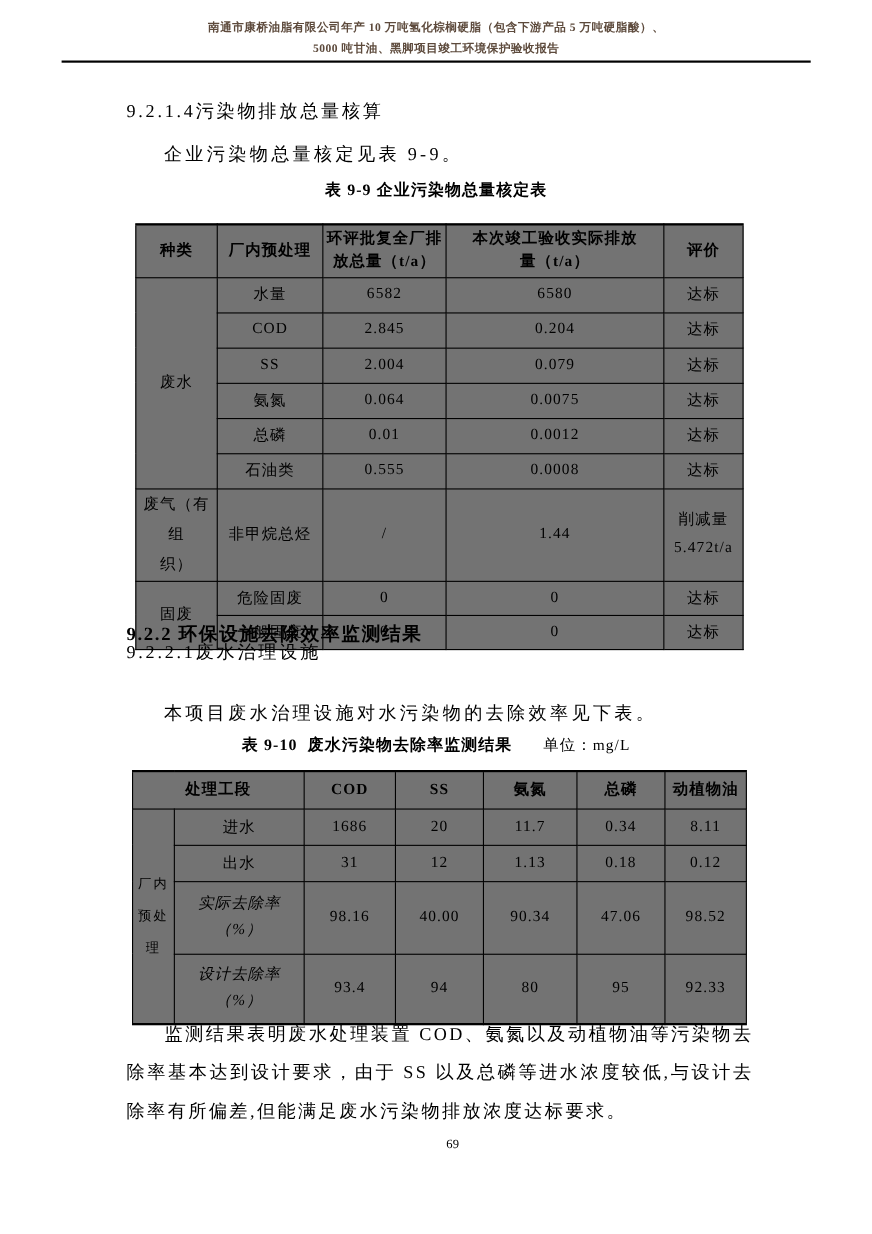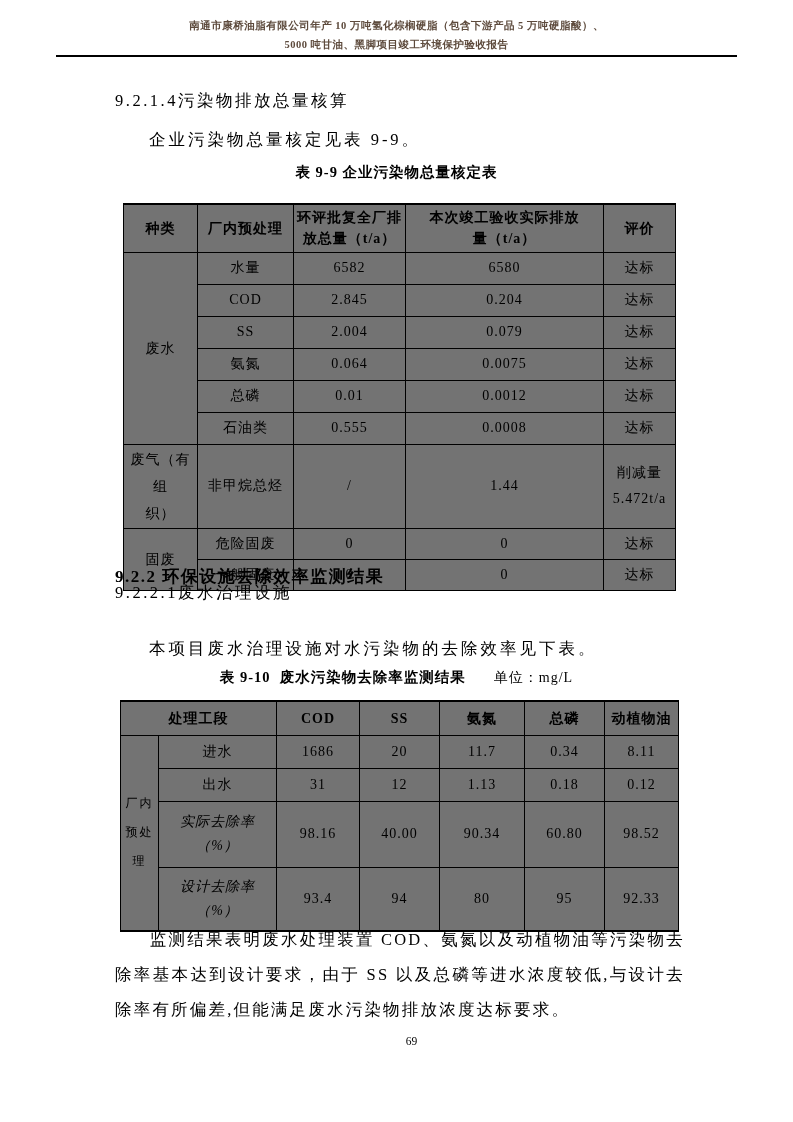--- a/index.html
+++ b/index.html
@@ -198,21 +198,21 @@
         <td>1.13</td>
         <td>0.18</td>
         <td>0.12</td>
       </tr>
       <tr class="rh66">
         <td class="stage">实际去除率
 （%）</td>
         <td>98.16</td>
         <td>40.00</td>
         <td>90.34</td>
-        <td>60.80</td>
+        <td>47.06</td>
         <td>98.52</td>
       </tr>
       <tr class="rh64">
         <td class="stage">设计去除率
 （%）</td>
         <td>93.4</td>
         <td>94</td>
         <td>80</td>
         <td>95</td>
         <td>92.33</td>

